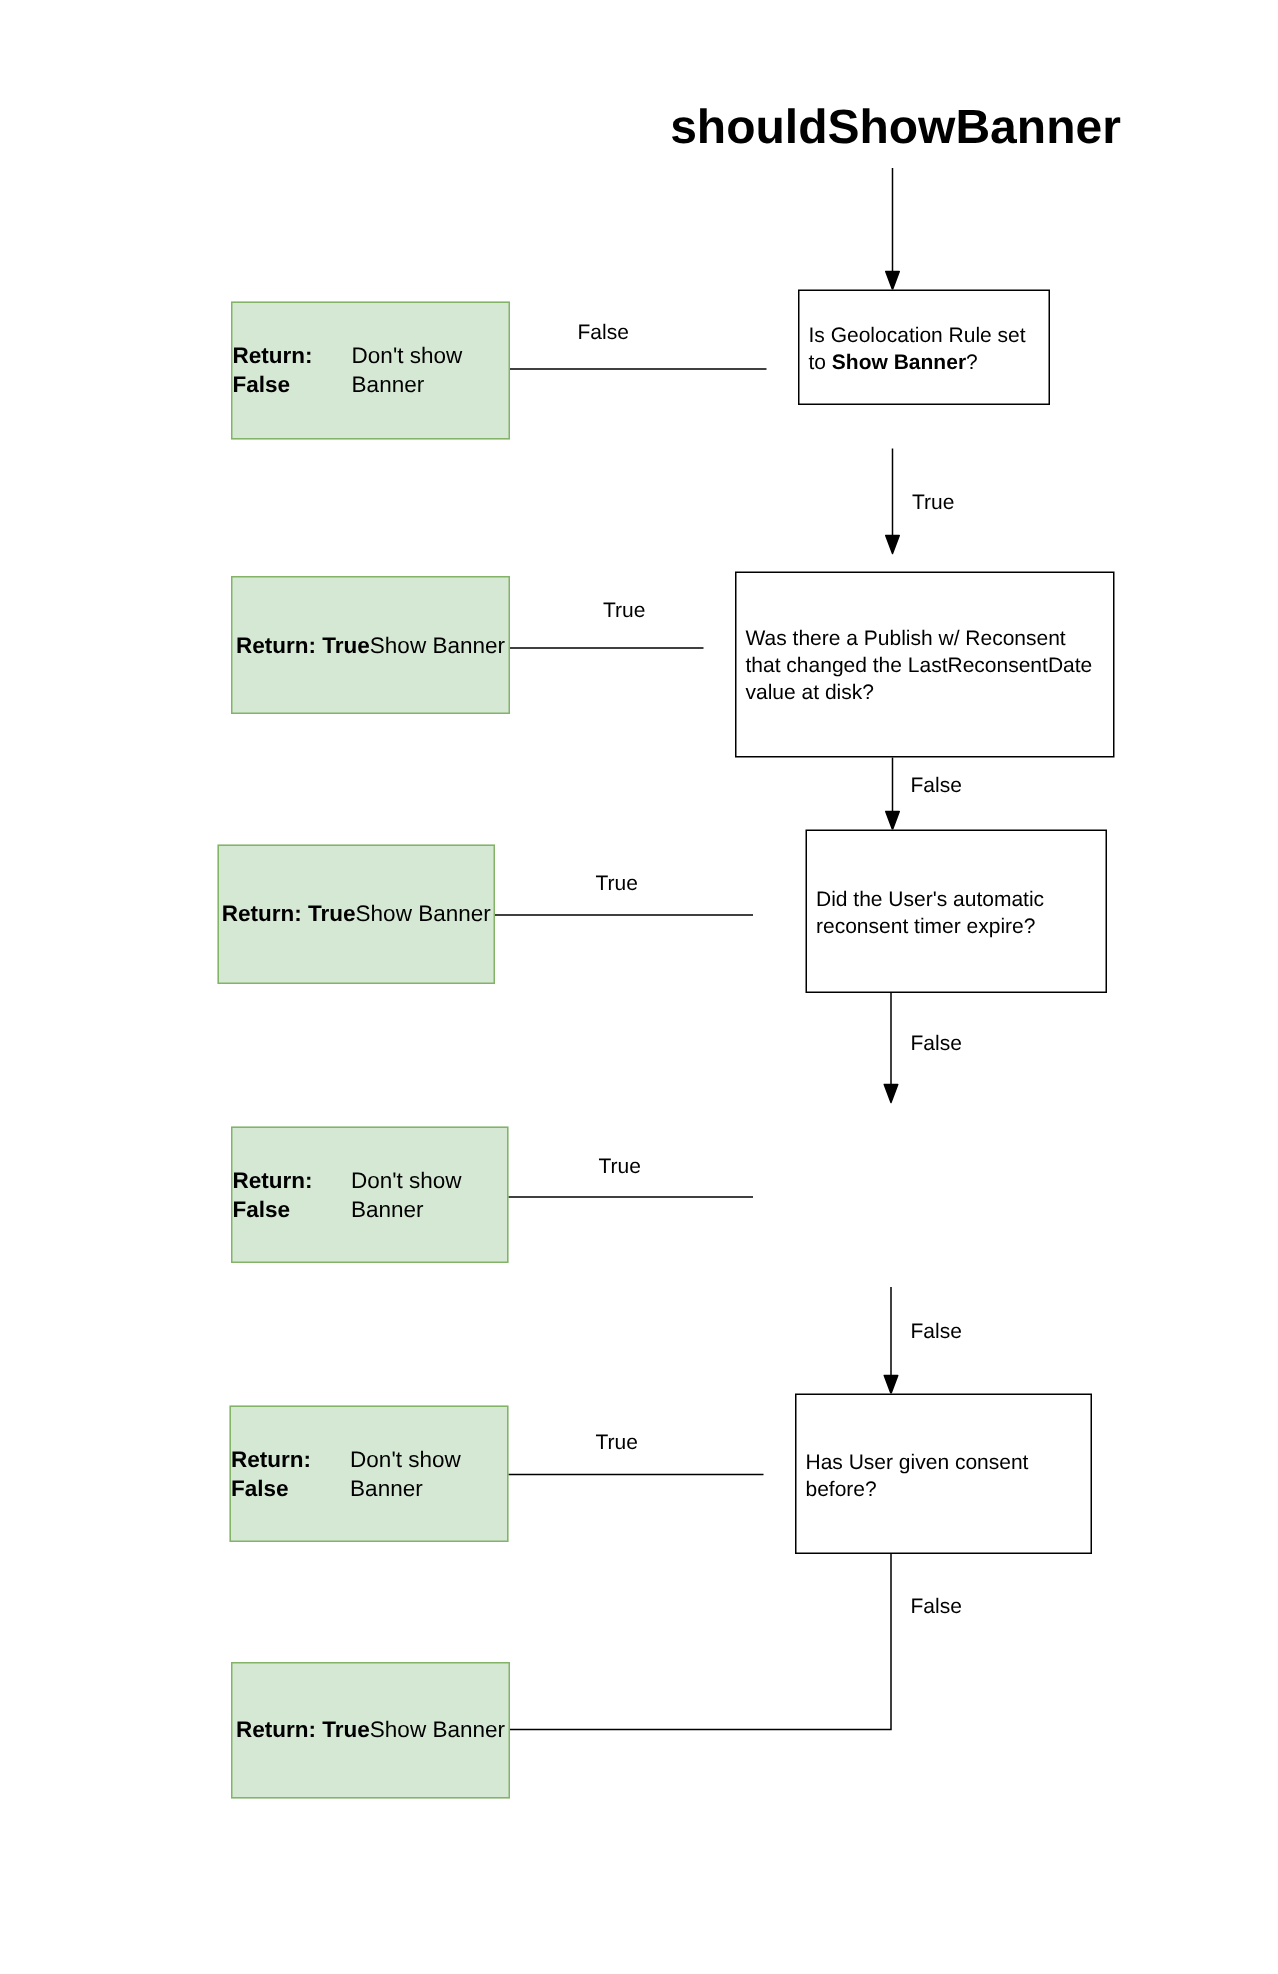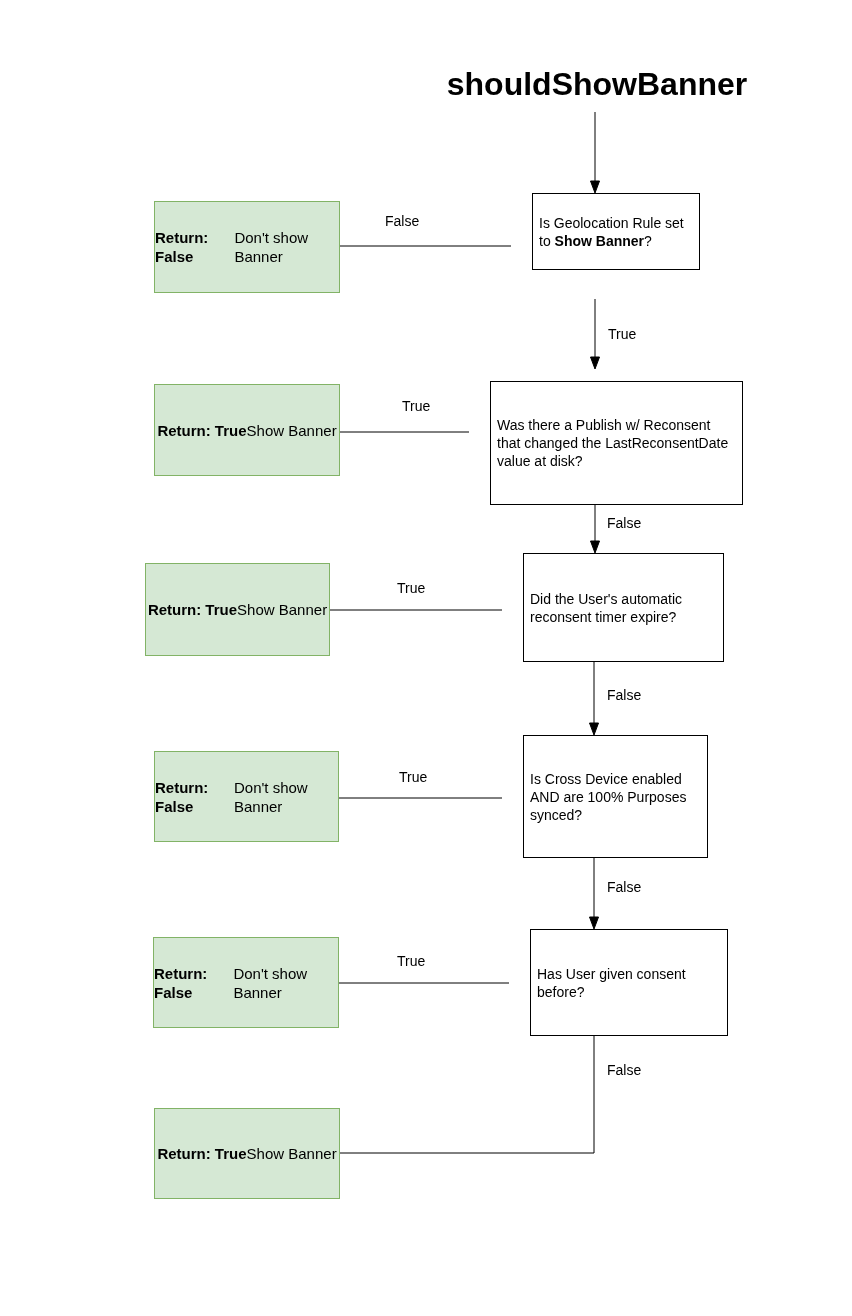--- a/index.html
+++ b/index.html
@@ -118,27 +118,24 @@
   <div class="diagram-title">shouldShowBanner</div>
 
   <div class="node decision" style="left:511px; top:193px; width:168px; height:77px;">
     <div><span>Is Geolocation Rule set to </span><b>Show Banner</b><span>?</span></div>
   </div>
 
   <div class="node decision" style="left:469px; top:381px; width:253px; height:124px;">
     <div>Was there a Publish w/ Reconsent that changed the LastReconsentDate value at disk?</div>
   </div>
 
-  <div class="node decision" style="left:502px; top:553px; width:201px; height:109px;">
+  <div class="node decision" style="left:516px; top:553px; width:201px; height:109px;">
     <div>Did the User's automatic reconsent timer expire?</div>
   </div>
 
-  <div class="node decision" style="left:502px; top:735px; width:185px; height:123px;">
-    <div>Is Cross Device enabled AND are 100% Purposes synced?</div>
-  </div>
 
   <div class="node decision" style="left:509px; top:929px; width:198px; height:107px;">
     <div>Has User given consent before?</div>
   </div>
 
   <div class="node return" style="left:133px; top:201px; width:186px; height:92px;">
     <div class="return-result">Return: False</div>
     <div class="return-caption">Don't show Banner</div>
   </div>
 

